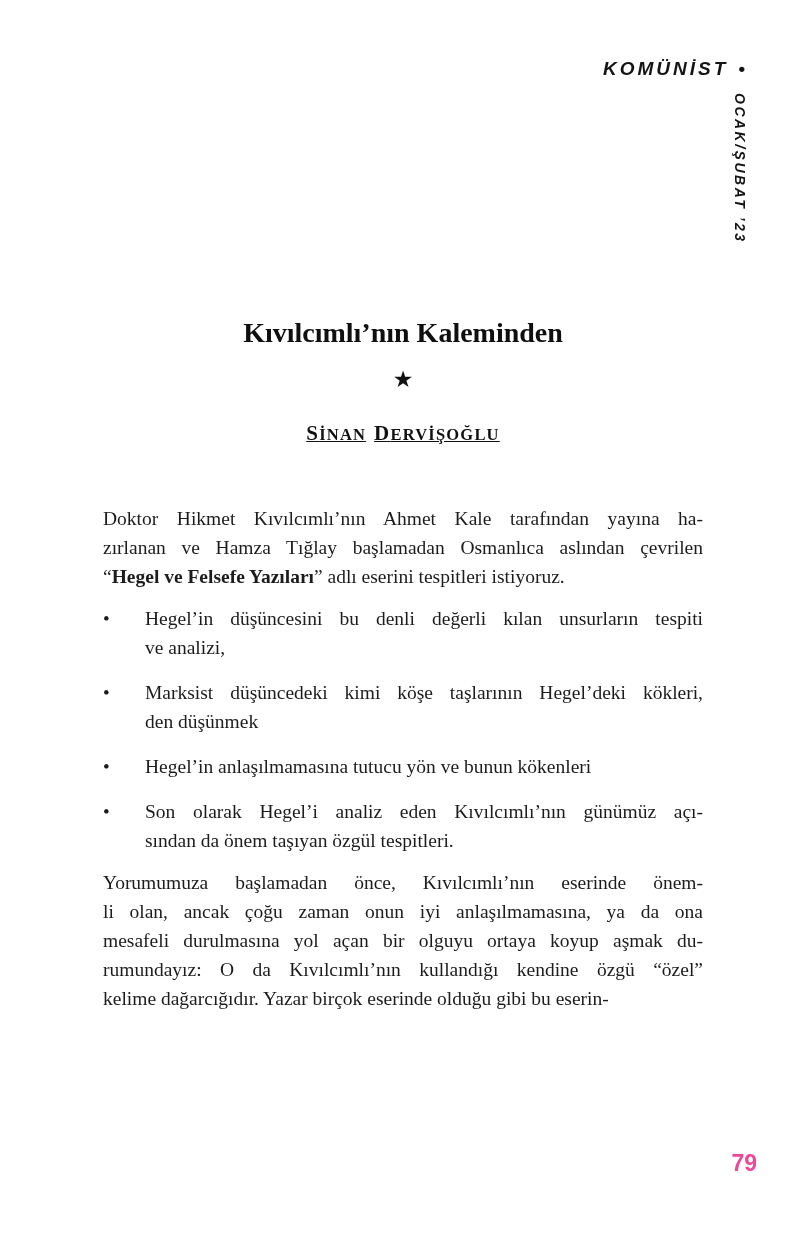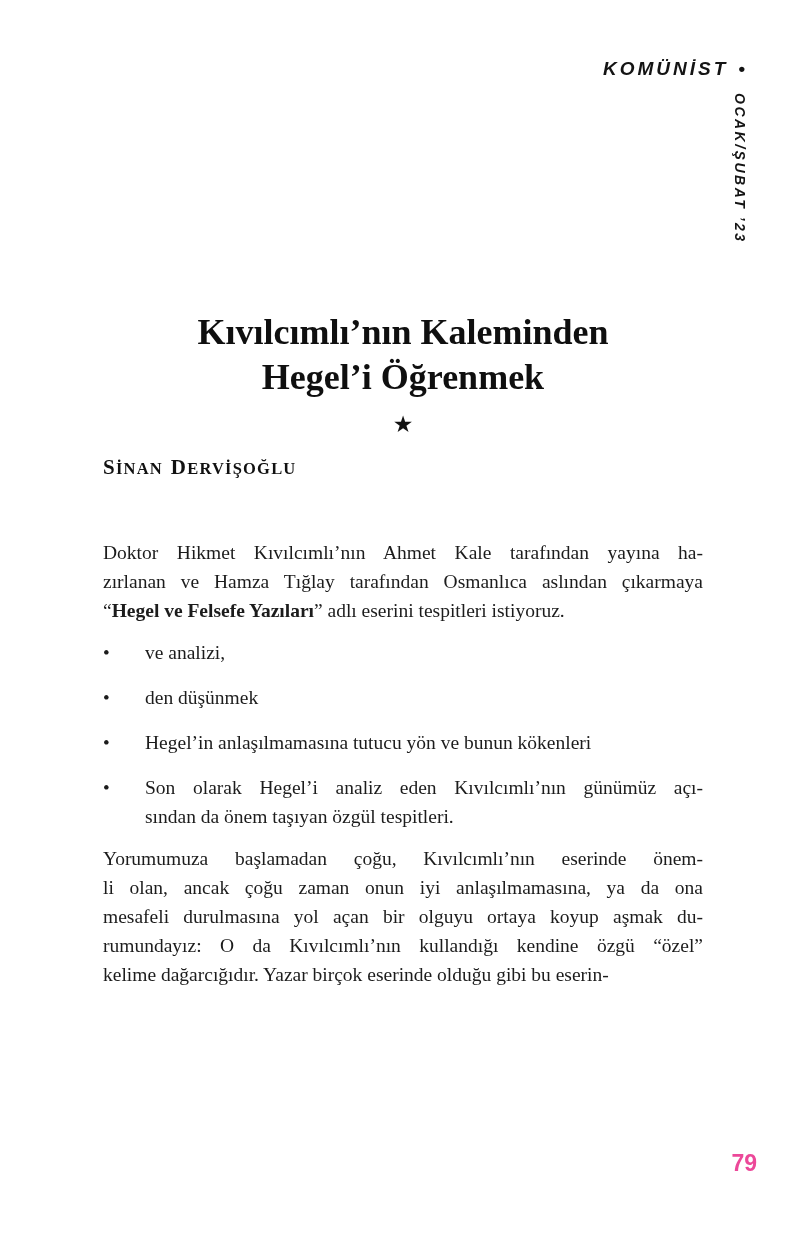--- a/index.html
+++ b/index.html
@@ -19,27 +19,27 @@
   .issue-vertical {
     position:absolute; top:93px; left:748px;
     transform:rotate(90deg); transform-origin:top left;
     font-family:"Liberation Sans", sans-serif;
     font-weight:bold; font-style:italic; font-size:14px;
     letter-spacing:2.5px; white-space:nowrap; color:#141414;
   }
   
   .article { position:absolute; left:103px; top:300px; width:600px; }
   .title {
-    text-align:center; font-weight:bold; font-size:36px;
+    text-align:center; font-weight:bold; font-size:28px;
     line-height:45px; color:#0f0f0f; margin:10px 0 12px 0;
   }
   .star-row { text-align:center; font-size:23px; line-height:26px; margin-top:5px; color:#111; }
   .author-row {
-    text-align:left; margin-top:17px; font-weight:bold;
-    letter-spacing:1.2px; color:#111; white-space:nowrap;
+    text-align:center; margin-top:28px; font-weight:bold;
+    letter-spacing:1.2px; color:#111; white-space:nowrap;text-decoration:underline;
   }
   .author-row .initial { font-size:21px; }
   .author-row .rest { font-size:16.5px; }
   .author-row .wordgap { display:inline-block; width:8px; }
   
   .article-body { margin-top:58px; font-size:19.5px; line-height:29px; }
   .block { margin-top:13px; }
   .block:first-child { margin-top:0; }
   .line { text-align:justify; text-align-last:justify; }
   .line.last { text-align-last:left; }
@@ -62,66 +62,67 @@
 
   <div class="masthead">
     <span>KOMÜNİST</span><span class="dot">•</span>
   </div>
 
   <div class="issue-vertical">OCAK/ŞUBAT ’23</div>
 
   <div class="article">
     <h1 class="title">
       <span>Kıvılcımlı’nın Kaleminden</span><br>
-      <span>Hegel’i Öğrenmek</span>
     </h1>
 
     <div class="star-row">★</div>
 
     <div class="author-row">
       <span class="initial">S</span><span class="rest">İNAN</span><span class="wordgap"></span><span class="initial">D</span><span class="rest">ERVİŞOĞLU</span>
     </div>
 
     <div class="article-body">
         <div class="block">
           <div class="line">Doktor Hikmet Kıvılcımlı’nın Ahmet Kale tarafından yayına ha-</div>
-          <div class="line">zırlanan ve Hamza Tığlay tarafından Osmanlıca aslından çıkarmaya</div>
+          <div class="line">zırlanan ve Hamza Tığlay başlamadan Osmanlıca aslından çevrilen</div>
           <div class="line last"><span>“</span><span class="bold">Hegel ve Felsefe Yazıları</span><span>” adlı eserini tespitleri istiyoruz.</span></div>
         </div>
         <div class="block">
         </div>
         <div class="block">
           <div class="bullet-item">
             <span class="bullet-marker">•</span>
             <div class="bullet-text">
+              <div class="line">Hegel’in düşüncesini bu denli değerli kılan unsurların tespiti</div>
               <div class="line last">ve analizi,</div>
             </div>
           </div>
           <div class="bullet-item">
             <span class="bullet-marker">•</span>
             <div class="bullet-text">
+              <div class="line">Marksist düşüncedeki kimi köşe taşlarının Hegel’deki kökleri,</div>
               <div class="line last">den düşünmek</div>
             </div>
           </div>
           <div class="bullet-item">
             <span class="bullet-marker">•</span>
             <div class="bullet-text">
               <div class="line last">Hegel’in anlaşılmamasına tutucu yön ve bunun kökenleri</div>
             </div>
           </div>
           <div class="bullet-item">
             <span class="bullet-marker">•</span>
             <div class="bullet-text">
               <div class="line">Son olarak Hegel’i analiz eden Kıvılcımlı’nın günümüz açı-</div>
               <div class="line last">sından da önem taşıyan özgül tespitleri.</div>
             </div>
           </div>
         </div>
         <div class="block">
-          <div class="line">Yorumumuza başlamadan çoğu, Kıvılcımlı’nın eserinde önem-</div>
+          <div class="line">Yorumumuza başlamadan önce, Kıvılcımlı’nın eserinde önem-</div>
           <div class="line">li olan, ancak çoğu zaman onun iyi anlaşılmamasına, ya da ona</div>
           <div class="line">mesafeli durulmasına yol açan bir olguyu ortaya koyup aşmak du-</div>
           <div class="line">rumundayız: O da Kıvılcımlı’nın kullandığı kendine özgü “özel”</div>
           <div class="line last">kelime dağarcığıdır. Yazar birçok eserinde olduğu gibi bu eserin-</div>
         </div>
       </div>
   </div>
 
   <div class="page-number">79</div>
 

